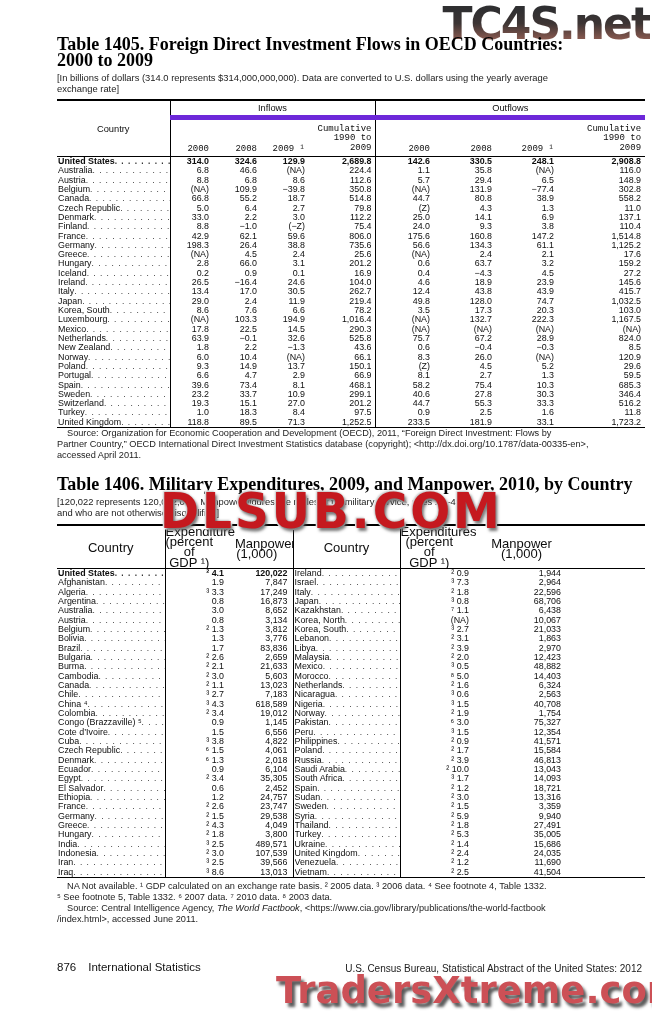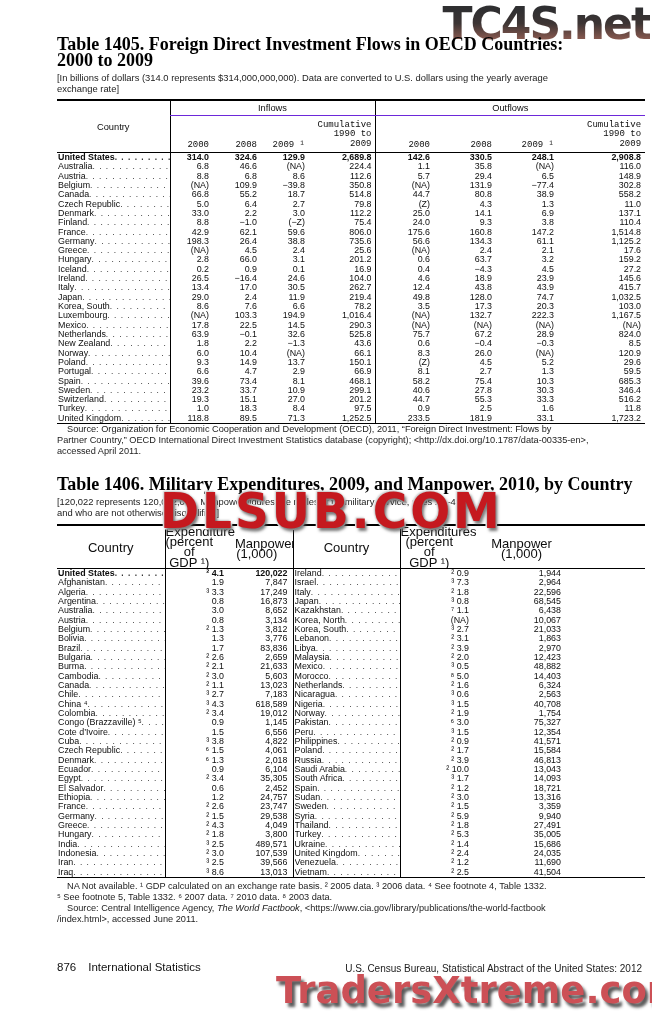--- a/index.html
+++ b/index.html
@@ -28,21 +28,21 @@
   .note{font-size:9.4px;line-height:11px;margin-top:4px;color:#1c1c1c;}
   .note div{white-space:nowrap;overflow:hidden;}
   
   table{border-collapse:collapse;table-layout:fixed;width:588px;color:#0d0d0d;
         border-top:2px solid #000;border-bottom:1.5px solid #000;}
   td{padding:0;margin:0;overflow:hidden;}
   .bl{border-left:1px solid #000;}
   
   #t5{margin-top:5px;font-size:8.9px;}
   #t5 .h1 .hg{height:14px;text-align:center;vertical-align:middle;
-      font-size:9.3px;border-bottom:1px solid #6d28d9;}
+      font-size:9.3px;border-bottom:5px solid #6d28d9;}
   #t5 .hc{text-align:center;vertical-align:middle;font-size:9.3px;border-bottom:1px solid #000;}
   #t5 .h2 td{height:34px;vertical-align:bottom;text-align:right;font-size:9px;
       padding-bottom:2px;border-bottom:1px solid #000;font-family:Liberation Mono, monospace;}
   #t5 .hcum{line-height:9.8px;}
   #t5 tbody td{height:9.31px;line-height:9.31px;white-space:nowrap;}
   .num{text-align:right;}
   #t5 .c1,#t5 .c2,#t5 .c3{padding-right:9px;}
   #t5 .c4{padding-right:3px;}
   #t5 .c5,#t5 .c6,#t5 .c7{padding-right:7px;}
   #t5 .c8{padding-right:4px;}
@@ -687,21 +687,21 @@
             </td>
             <td class="num expv bl">0.8</td>
             <td class="num manL">16,873</td>
             <td class="cname bl">
               <span class="in">
                 <span class="nm">Japan</span>
                 <span class="ldr"></span>
               </span>
             </td>
             <td class="num expv bl">³ 0.8</td>
-            <td class="num manR">68,545</td>
+            <td class="num manR">68,706</td>
           </tr>
           <tr>
             <td class="cname">
               <span class="in">
                 <span class="nm">Australia</span>
                 <span class="ldr"></span>
               </span>
             </td>
             <td class="num expv bl">3.0</td>
             <td class="num manL">8,652</td>

